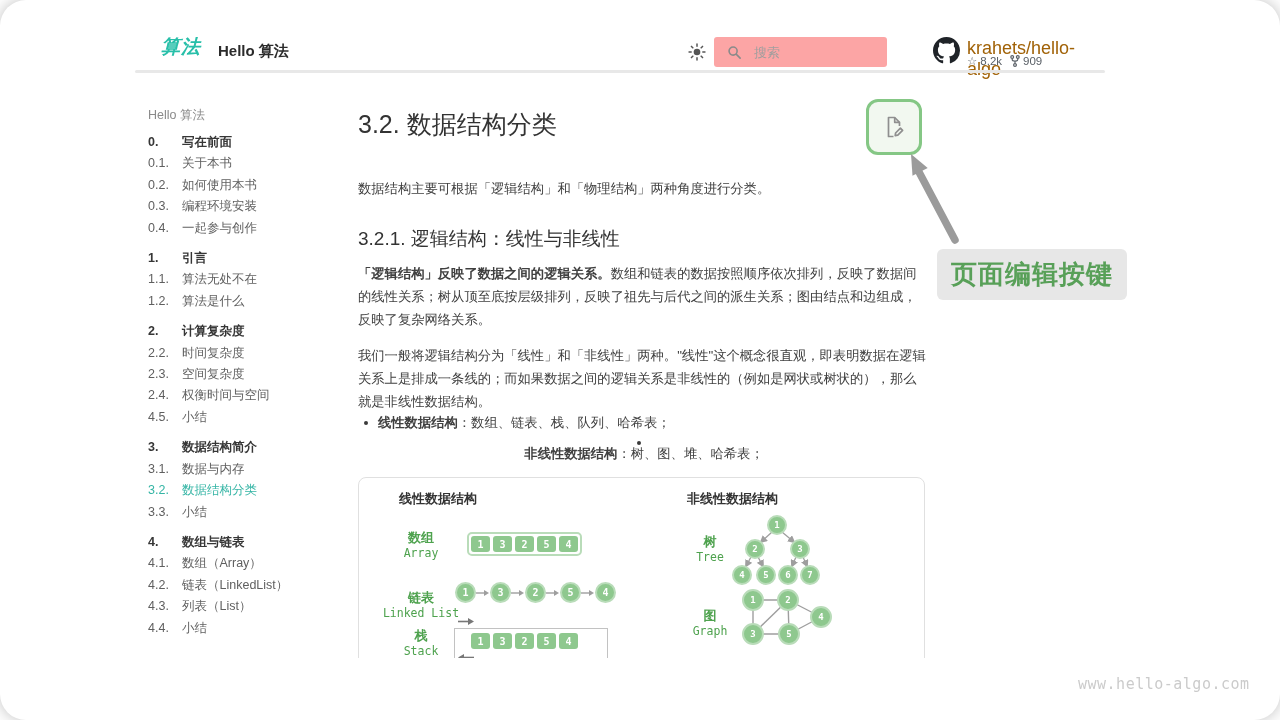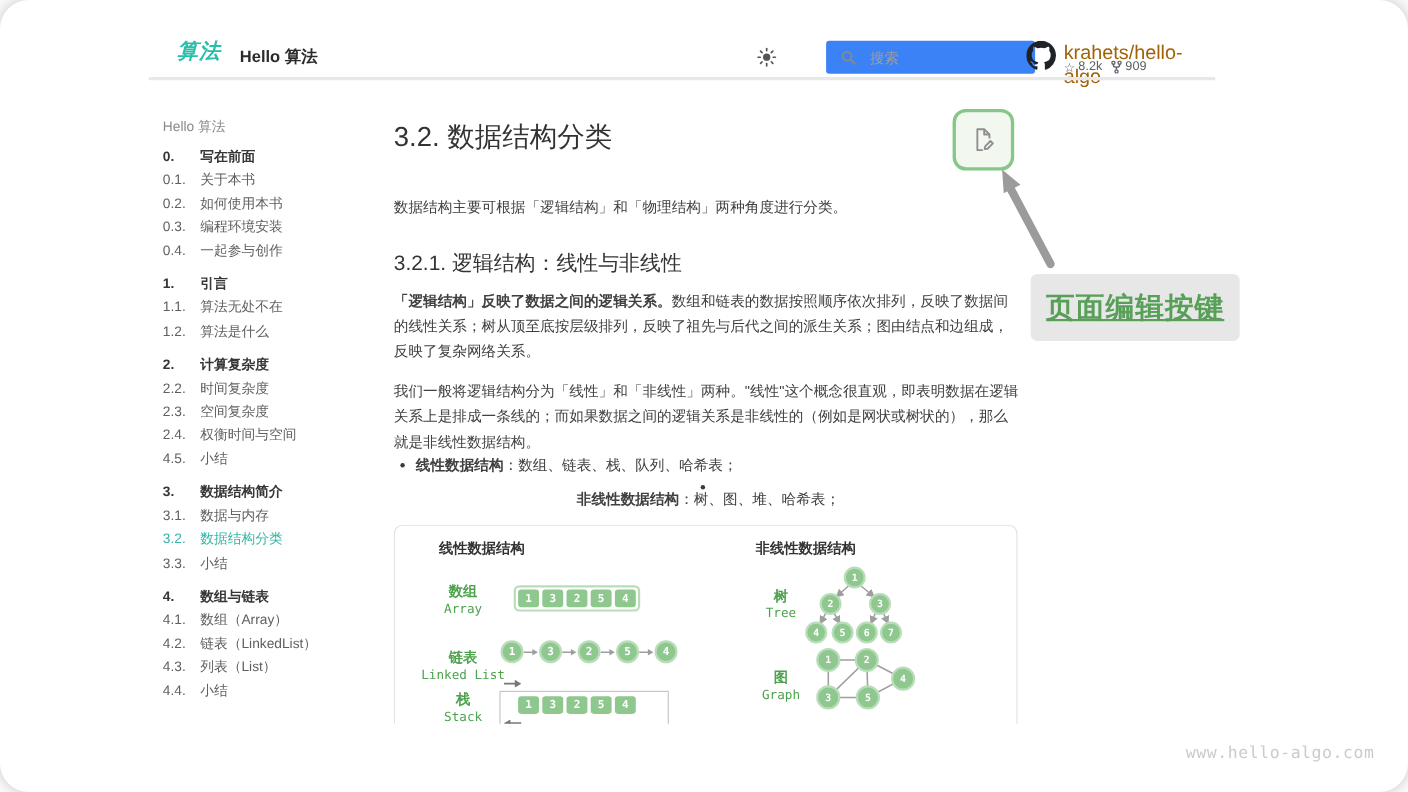--- a/index.html
+++ b/index.html
@@ -5,21 +5,21 @@
   html,body{margin:0;padding:0;width:1280px;height:720px;overflow:hidden;background:#ffffff;
     font-family:"Liberation Sans",sans-serif;}
   .card{position:absolute;left:0;top:0;right:0;bottom:0;background:#fff;border-radius:26px;
     box-shadow:0 0 16px rgba(0,0,0,.25);overflow:hidden;}
   .abs{position:absolute;}
 
   
   .logo{left:161px;top:34px;color:#28bfa9;font-weight:bold;font-style:italic;font-size:19px;letter-spacing:1px;}
   .site-title{left:218px;top:42px;font-size:15px;font-weight:bold;color:#2b2b2b;}
   .theme-btn{left:687px;top:42px;width:20px;height:20px;cursor:pointer;}
-  .search{left:751px;top:37px;width:190px;height:30px;background:#3b82f6;border-radius:3px;}
+  .search{left:714px;top:37px;width:173px;height:30px;background:#fca5a5;border-radius:3px;}
   .search svg{position:absolute;left:13px;top:8px;}
   .search input{position:absolute;left:0;top:0;width:100%;height:100%;border:0;background:transparent;
     padding-left:40px;font-size:13px;color:#333;outline:none;font-family:"Liberation Sans",sans-serif;box-sizing:border-box;}
   .search input::placeholder{color:#9e9e9e;}
   .gh{left:933px;top:37px;width:170px;height:34px;cursor:pointer;}
   .gh-name{position:absolute;left:34px;top:1px;font-size:18px;color:#a16207;}
   .gh-stats{position:absolute;left:34px;top:17px;font-size:11.5px;color:#5a6067;display:flex;align-items:center;gap:3px;}
   .divider{left:135px;top:70px;width:970px;height:3px;background:#e8e8e8;border-radius:2px;}
 
   
@@ -59,22 +59,22 @@
   .llrow{position:absolute;display:flex;align-items:center;}
   .lnode{width:17px;height:17px;border-radius:50%;background:#8ec88e;border:2px solid #b9dcb9;color:#fff;
     font-weight:bold;font-size:10px;display:flex;align-items:center;justify-content:center;
     font-family:"DejaVu Sans Mono",monospace;flex:none;}
   .push{position:absolute;font-family:"DejaVu Sans Mono",monospace;font-size:9.5px;color:#4a4a4a;margin-top:41px;}
   .stackbox{position:absolute;border:1px solid #c2c2c2;background:#fff;}
 
   
   .edit-btn{left:866px;top:99px;width:56px;height:56px;border:3px solid #85c785;border-radius:12px;
     background:#f2f8f0;box-sizing:border-box;display:flex;align-items:center;justify-content:center;cursor:pointer;}
-  .ann-label{left:937px;top:249px;width:190px;height:61px;background:#e7e7e7;border-radius:6px;
-    display:flex;align-items:center;justify-content:center;font-size:26px;font-weight:bold;color:#58a058;letter-spacing:1px;text-decoration:underline;}
+  .ann-label{left:937px;top:249px;width:190px;height:51px;background:#e7e7e7;border-radius:6px;
+    display:flex;align-items:center;justify-content:center;font-size:26px;font-weight:bold;color:#58a058;letter-spacing:1px;}
   .footer-url{left:1078px;top:675px;font-family:"DejaVu Sans Mono",monospace;font-size:15px;color:#cbcbcb;letter-spacing:.5px;}
 </style>
 </head>
 <body>
 
 <div class="card">
 
   <div class="abs logo">算法</div>
   <div class="abs site-title">Hello 算法</div>
 

